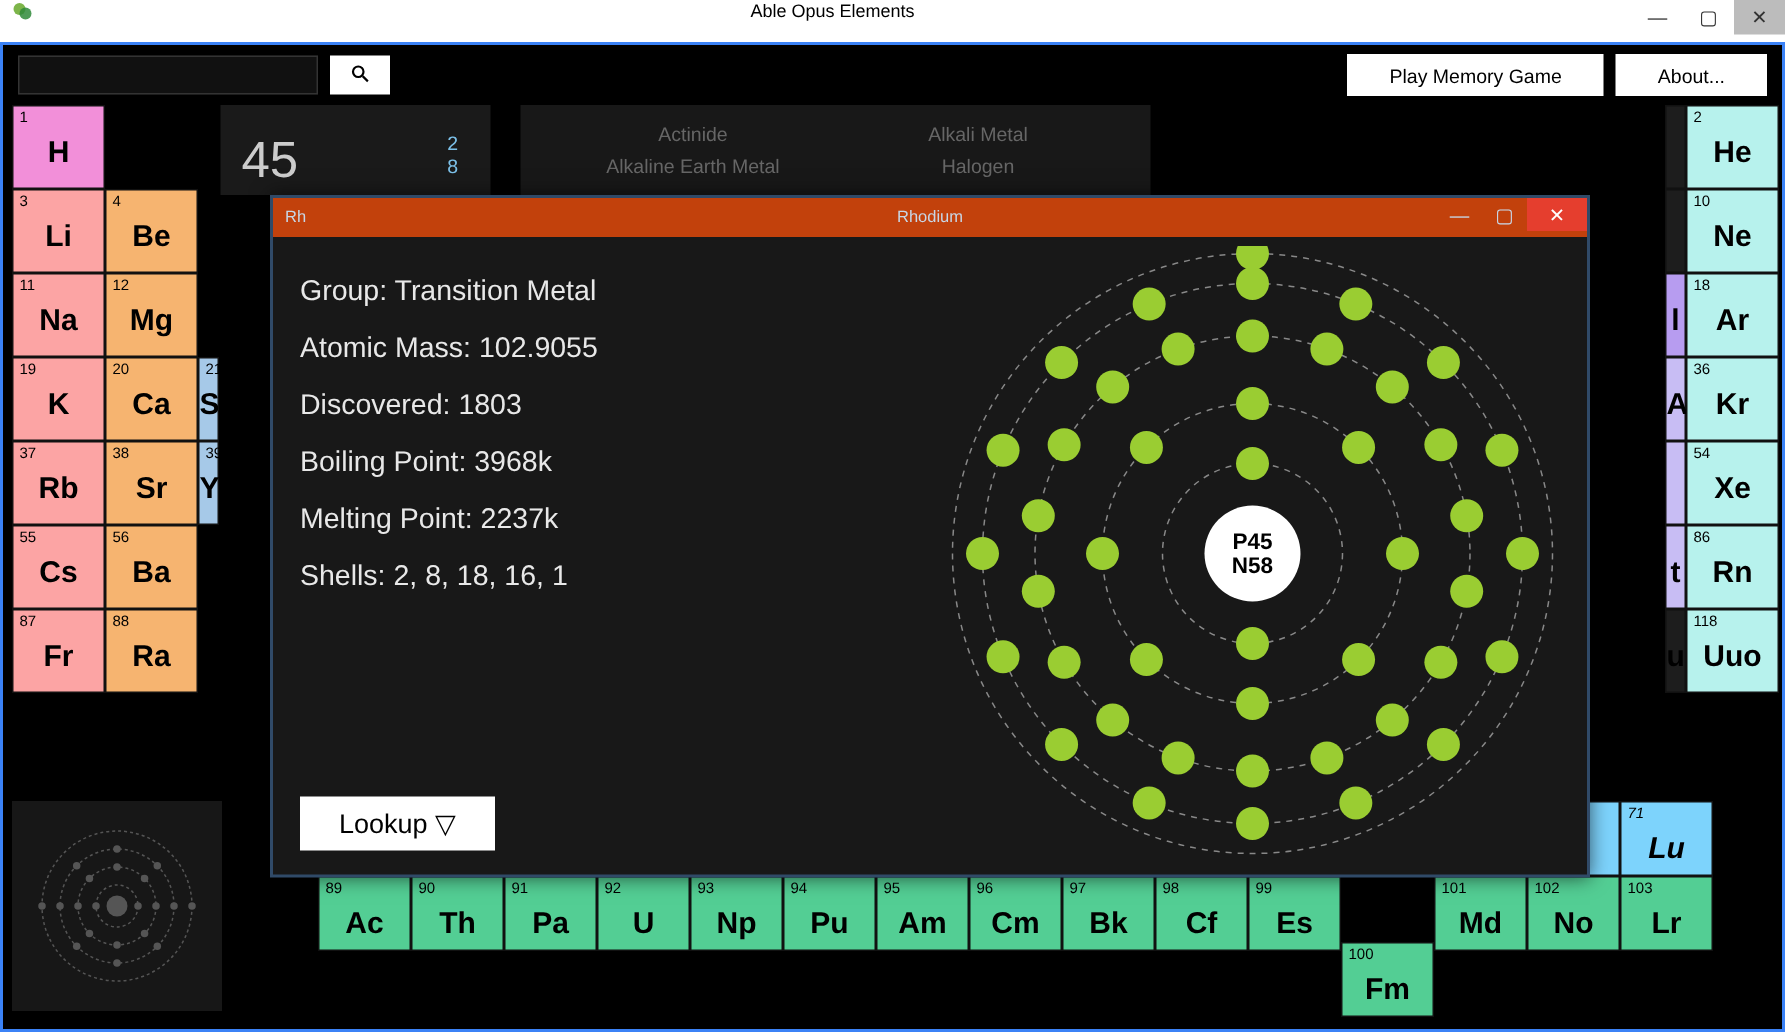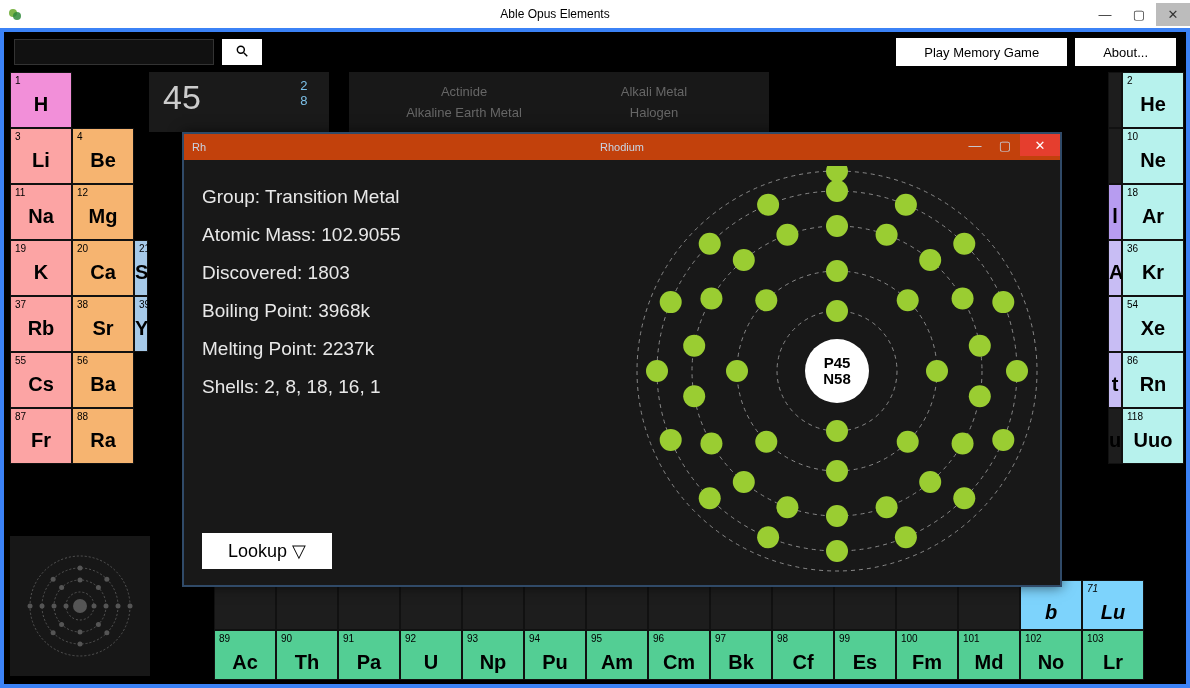--- a/index.html
+++ b/index.html
@@ -1,23 +1,23 @@
 <!DOCTYPE html>
 <html><head>
 <meta charset="utf-8">
 <style>
   * { box-sizing: border-box; margin: 0; padding: 0; font-family: "Segoe UI", Arial, sans-serif; }
   body { width: 1190px; height: 688px; overflow: hidden; background: #fff; }
-  .outer-title { height: 28px; background: #fff; display: flex; align-items: center; position: relative; }
+  .outer-title { height: 28px; background: #fff; display: flex; position: relative; }
   .outer-title .app-icon { margin-left: 8px; display: flex; }
   .outer-title .title { flex: 1; text-align: center; font-size: 12px; color: #000; }
   .outer-title .win-controls { display: flex; }
   .outer-title .win-btn { width: 34px; height: 23px; display: flex; align-items: center; justify-content: center; font-size: 13px; color: #333; background: #fff; }
   .outer-title .win-btn.close { background: #bcbcbc; }
-  .app { background: #000; height: 660px; border: 4px solid #3b82f6; position: relative; }
+  .app { background: #000; height: 660px; border: 2px solid #3b82f6; position: relative; }
 
   .toolbar { height: 40px; display: flex; align-items: center; padding: 6px 10px; gap: 8px; }
   .search-input { width: 200px; height: 26px; background: #111; border: 1px solid #333; color: #eee; padding: 0 6px; font-size: 12px; }
   .search-btn { width: 40px; height: 26px; background: #fff; border: none; display: flex; align-items: center; justify-content: center; }
   .toolbar-spacer { flex: 1; }
   .white-btn { height: 28px; background: #fff; border: none; padding: 0 28px; font-size: 13px; }
 
   .body-area { position: relative; height: 610px; }
 
   
@@ -35,21 +35,21 @@
   .c-orange { background: #f6b470; }
   .c-blue   { background: #a6c9e8; }
   .c-cyan   { background: #b7f2ed; }
   .c-violet { background: #b79cf0; }
   .c-lav    { background: #c8bdf4; }
   .c-teal   { background: #7dd3fc; font-style: italic; }
   .c-green  { background: #53ce94; }
   .c-gray   { background: #1d1d1d; color: #bbb; }
 
   
-  .atom-panel { position: absolute; left: 145px; top: 0; width: 180px; height: 60px; background: #1a1a1a; color: #ddd; padding: 6px 14px; }
+  .atom-panel { position: absolute; left: 145px; top: 0; width: 180px; height: 60px; background: #1a1a1a; color: #ddd; padding: 18px 14px; }
   .atom-panel .big { font-size: 34px; color: #ccc; display: inline-block; width: 100px; }
   .atom-panel .shells { display: inline-block; font-size: 13px; color: #7cc0e8; vertical-align: top; text-align: right; width: 40px; }
 
   .cat-panel { position: absolute; left: 345px; top: 0; width: 420px; height: 60px; background: #181818; color: #666; font-size: 13px; display: grid; grid-template-columns: 1fr 1fr; padding: 6px 20px; align-content: center; row-gap: 6px; }
   .cat-panel span { text-align: center; }
 
   .mini-atom { position: absolute; left: 6px; bottom: 6px; width: 140px; height: 140px; background: #171717; display:flex; align-items:center; justify-content:center; }
 
   
   .dialog { position: absolute; left: 178px; top: 60px; width: 880px; height: 455px; background: #304a68; padding: 2px; box-shadow: 0 0 12px rgba(0,0,0,.6); }
@@ -352,21 +352,21 @@
             <span class="sym">Bk</span>
           </div>
           <div class="cell c-green" style="height: 50px;">
             <span class="num">98</span>
             <span class="sym">Cf</span>
           </div>
           <div class="cell c-green" style="height: 50px;">
             <span class="num">99</span>
             <span class="sym">Es</span>
           </div>
-          <div class="cell c-green" style="height: 50px;">
+          <div class="cell c-green" style="height: 50px; margin-top: 44px;">
             <span class="num">100</span>
             <span class="sym">Fm</span>
           </div>
           <div class="cell c-green" style="height: 50px;">
             <span class="num">101</span>
             <span class="sym">Md</span>
           </div>
           <div class="cell c-green" style="height: 50px; padding-left: 31px;">
             <span class="num">102</span>
             <span class="sym">No</span>

